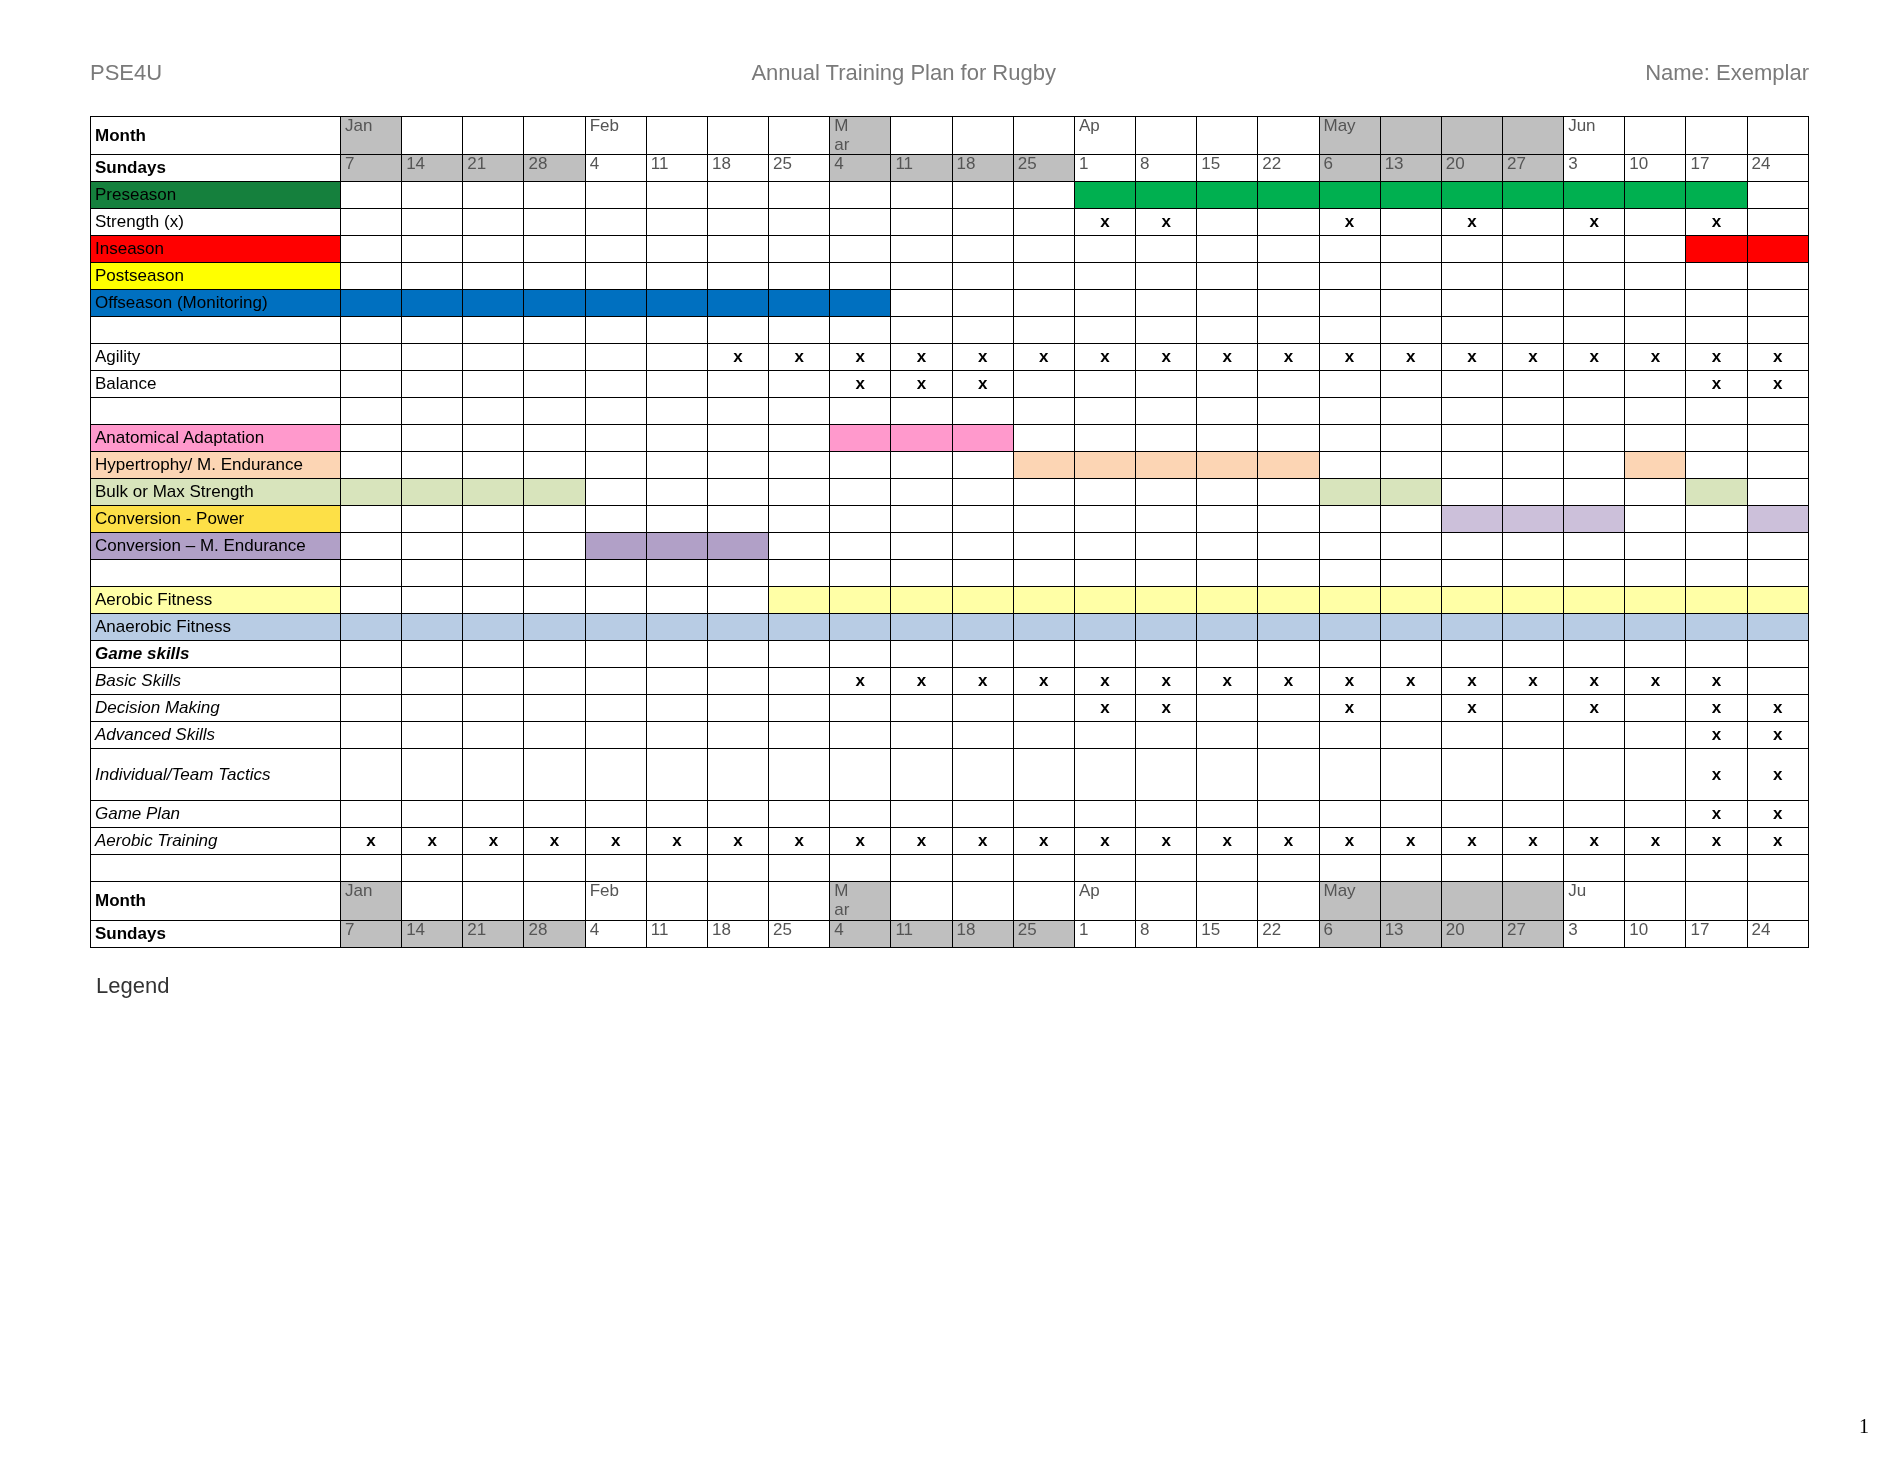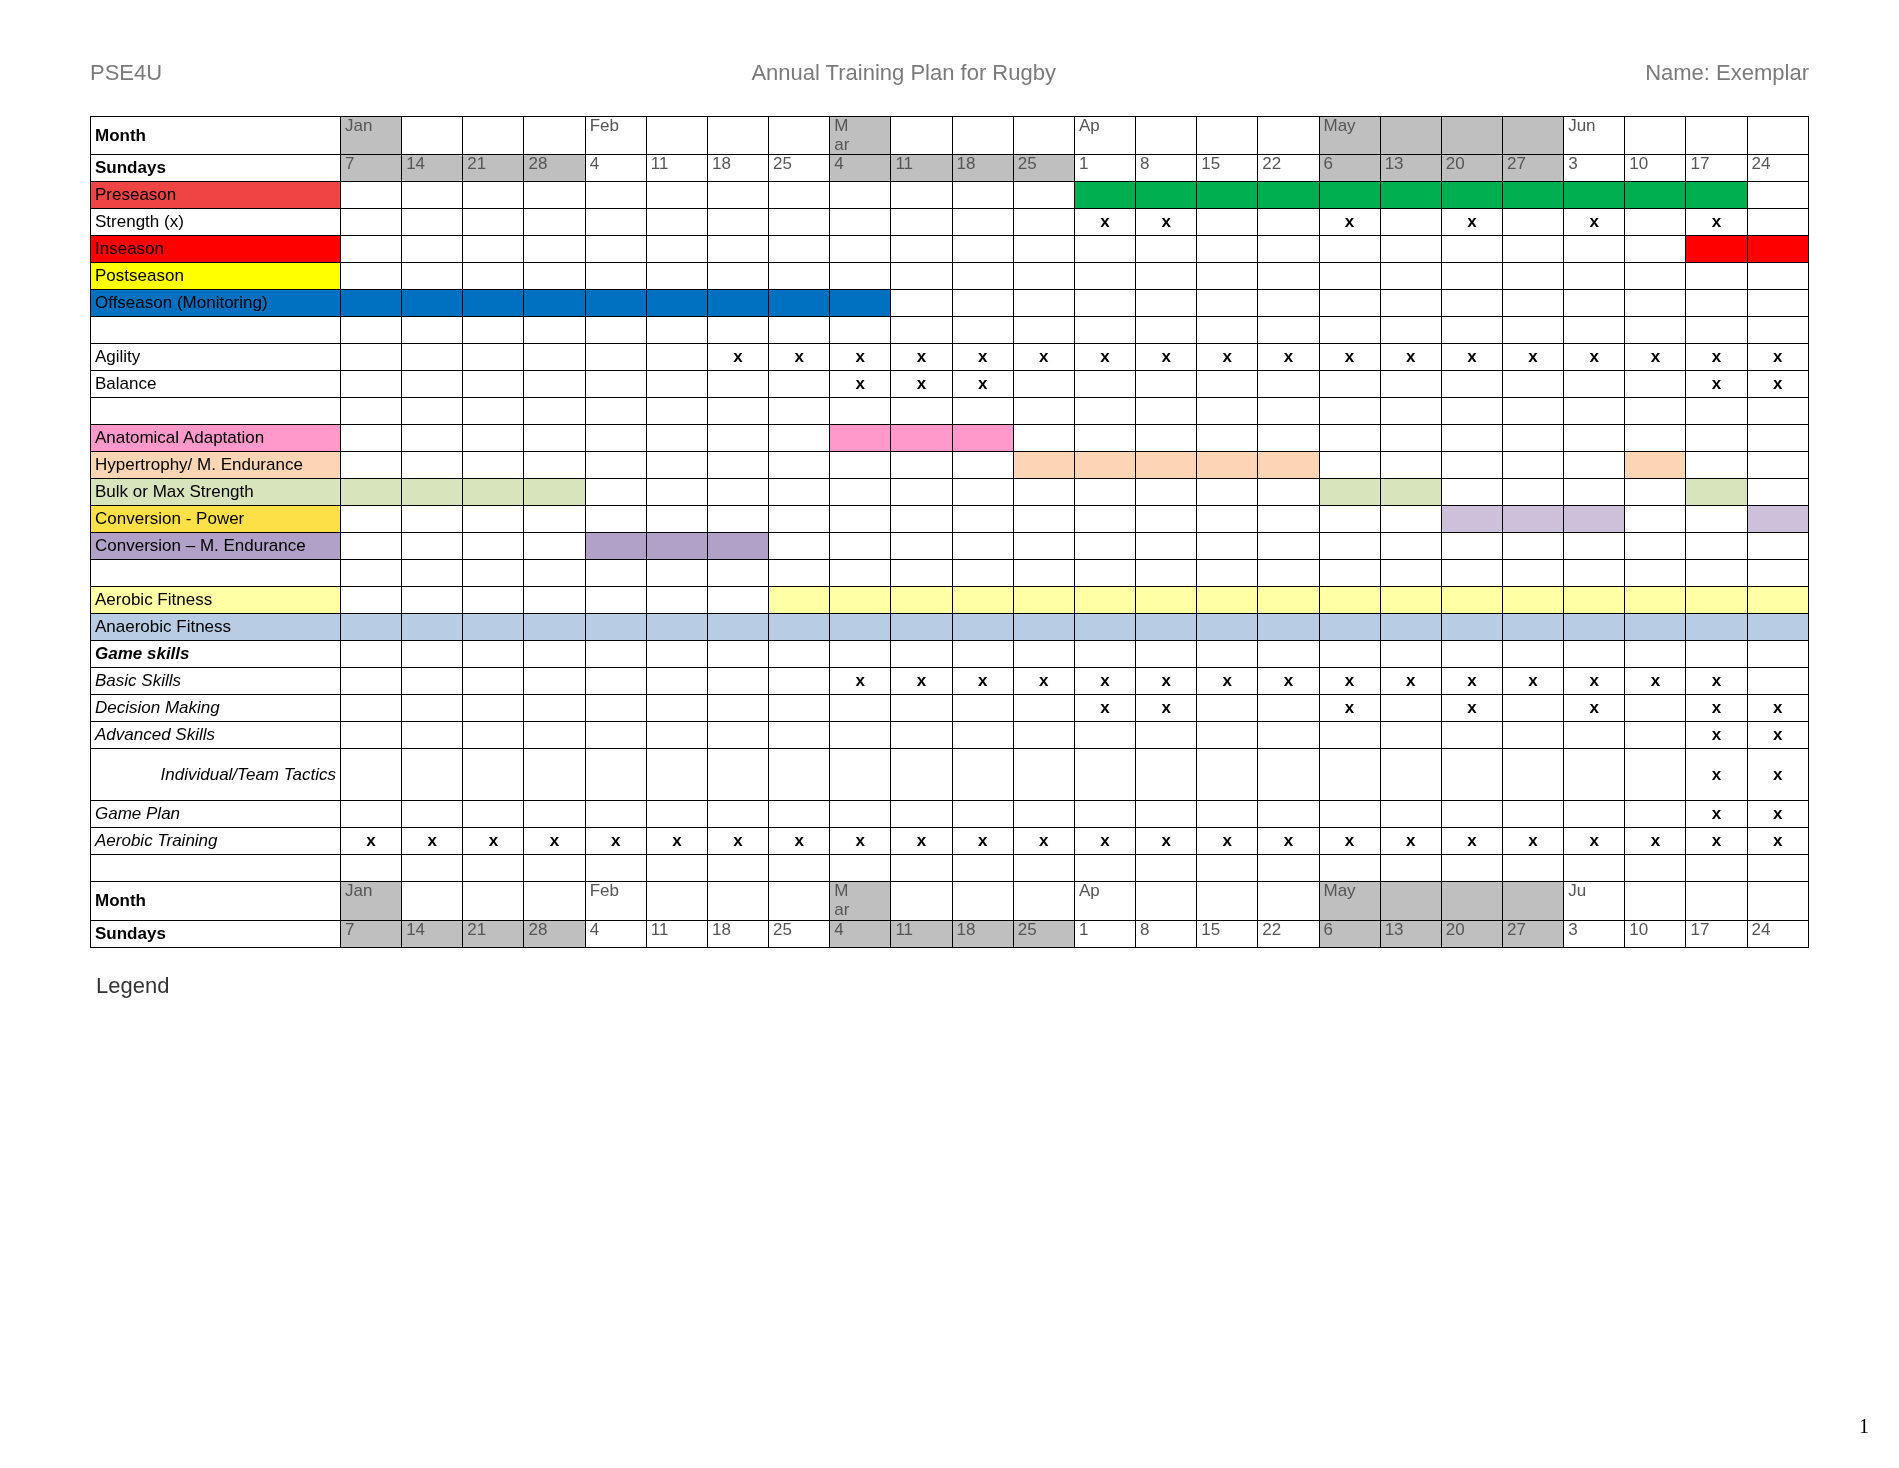--- a/index.html
+++ b/index.html
@@ -108,21 +108,21 @@
         <td class="mh" style="background:#bfbfbf;">6</td>
         <td class="mh" style="background:#bfbfbf;">13</td>
         <td class="mh" style="background:#bfbfbf;">20</td>
         <td class="mh" style="background:#bfbfbf;">27</td>
         <td class="mh">3</td>
         <td class="mh">10</td>
         <td class="mh">17</td>
         <td class="mh">24</td>
       </tr>
       <tr>
-        <td class="labcell " style="background:#ef4444;">Preseason</td>
+        <td class="labcell " style="background:#15803d;">Preseason</td>
         <td></td>
         <td></td>
         <td></td>
         <td></td>
         <td></td>
         <td></td>
         <td></td>
         <td></td>
         <td></td>
         <td></td>
@@ -675,21 +675,21 @@
         <td></td>
         <td></td>
         <td></td>
         <td></td>
         <td></td>
         <td></td>
         <td class="center">x</td>
         <td class="center">x</td>
       </tr>
       <tr style="height: 52px;">
-        <td class="labcell ital" style="white-space: normal; line-height: 1.1; text-align: right;">Individual/Team Tactics</td>
+        <td class="labcell ital" style="white-space: normal; line-height: 1.1;">Individual/Team Tactics</td>
         <td></td>
         <td></td>
         <td></td>
         <td></td>
         <td></td>
         <td></td>
         <td></td>
         <td></td>
         <td></td>
         <td></td>

